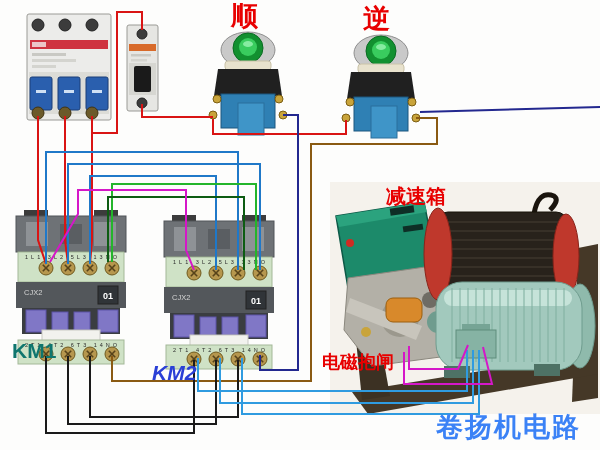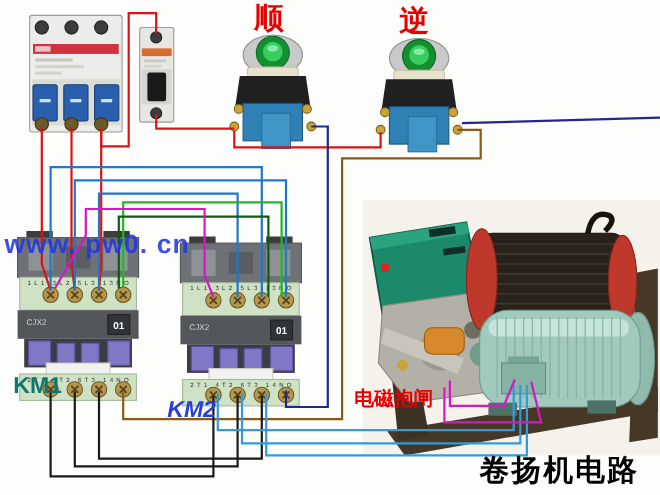--- a/index.html
+++ b/index.html
@@ -6,21 +6,21 @@
   #stage{position:relative;width:600px;height:450px;background:#fdfdfc;overflow:hidden;
          font-family:"Liberation Sans","DejaVu Sans",sans-serif;}
   #scene{position:absolute;left:0;top:0;}
   .lbl{position:absolute;font-weight:bold;white-space:nowrap;line-height:1;}
   #l-shun {left:231px;top:3px;  font-size:27px;color:#e80000;}
   #l-ni   {left:363px;top:6px;  font-size:27px;color:#e80000;}
   #l-km1  {left:12px; top:340px;font-size:21px;color:#0f766e;}
   #l-km2  {left:152px;top:362px;font-size:21px;color:#2a3fd6;font-style:italic;}
   #l-gear {left:386px;top:186px;font-size:20px;color:#e80000;}
   #l-brake{left:322px;top:353px;font-size:18px;color:#e80000;}
-  #l-title{left:436px;top:414px;font-size:27px;color:#000000;letter-spacing:2px;}
+  #l-title{left:436px;top:414px;font-size:27px;color:#3b82f6;letter-spacing:2px;}
   #l-wm   {left:4px;  top:211px;font-size:24px;color:#2336e0;letter-spacing:1px;opacity:.88;}
   svg text{font-family:"Liberation Sans","DejaVu Sans",sans-serif;}
 </style>
 </head>
 <body>
 
 <div id="stage">
 <svg id="scene" width="600" height="450" viewBox="0 0 600 450">
   <defs>
     <g id="screwdef">
@@ -232,16 +232,16 @@
     <polyline points="242,358 242,414 479,414 479,350" stroke="#2f9be0"></polyline>
     <polyline points="409,346 409,369 458,369 468,345" stroke="#d517c8"></polyline>
     <polyline points="404,352 404,384 492,384 483,347" stroke="#d517c8"></polyline>
   </g>
 </svg>
 
 <div class="lbl" id="l-shun">顺</div>
 <div class="lbl" id="l-ni">逆</div>
 <div class="lbl" id="l-km1">KM1</div>
 <div class="lbl" id="l-km2">KM2</div>
+<div class="lbl" id="l-gear">减速箱</div>
 <div class="lbl" id="l-brake">电磁抱闸</div>
 <div class="lbl" id="l-title">卷扬机电路</div>
-<div class="lbl" id="l-wm">www. pw0. cn</div>
 </div>
 
 </body></html>

